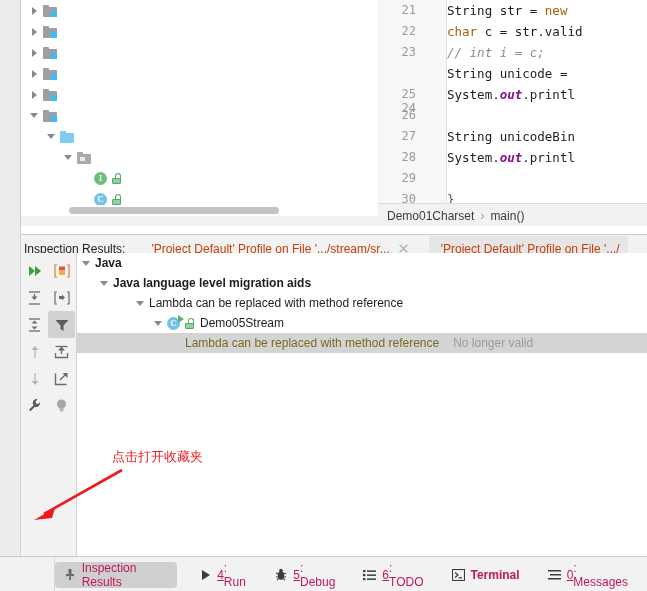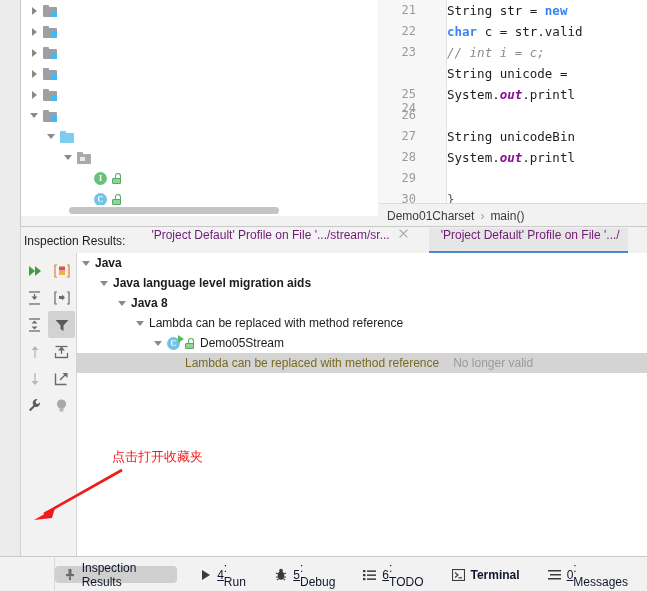--- a/index.html
+++ b/index.html
@@ -96,45 +96,45 @@
   .gutter{
     position:absolute;left:0;top:0;width:45px;height:205px;background:#f7f7f7;
   }
   .gnum{
     position:absolute;right:8px;height:21px;line-height:21px;
     color:#999a9b;font-size:12px;font-family:"DejaVu Sans Mono", monospace;
   }
   .fold-strip{position:absolute;left:45px;top:0;width:22px;height:205px;background:#f7f7f7;border-right:1px solid #e2e2e2;}
   .code{position:absolute;left:68px;top:0;right:0;height:205px;}
   .cl{height:21px;line-height:21px;white-space:pre;color:#1d1d1d;}
-  .kw{color:#3b82f6;font-weight:bold;}
+  .kw{color:#a16207;font-weight:normal;}
   .cmt{color:#8c8c8c;font-style:italic;}
   .fld{color:#871094;font-weight:bold;font-style:italic;}
   .brace{color:#555;}
 
   .breadcrumb{
     position:absolute;left:379px;top:203px;width:268px;height:23px;
     background:#f2f2f2;border-top:1px solid #dcdcdc;
     display:flex;align-items:center;
     font-family:"Liberation Sans", sans-serif;font-size:12px;color:#3b3b3b;
   }
   .breadcrumb .bc{margin-left:8px;}
   .breadcrumb .sep{margin:0 6px;color:#9b9b9b;}
 
   
   .insp{position:absolute;left:0;top:226px;width:647px;height:330px;background:#ffffff;}
   .insp-tabs{
-    position:absolute;left:0;top:0;width:647px;height:27px;
+    position:absolute;left:0;top:8px;width:647px;height:27px;
     background:#f2f2f2;border-top:1px solid #c9c9c9;border-bottom:1px solid #a21caf;
     display:flex;align-items:center;
   }
   .insp-title{margin-left:24px;font-size:12px;color:#1d1d1d;}
   .tab{
-    position:relative;height:26px;display:flex;align-items:flex-start;
-    padding:0 8px 0 12px;font-size:12px;color:#701a75;
+    position:relative;height:26px;display:flex;align-items:center;
+    padding:0 8px 0 12px;font-size:12px;color:#c2410c;
   }
   .tab.inactive{background:#f2f2f2;}
   .tab.active{background:#e6e6e6;}
   .tab .closex{
     margin-left:8px;width:11px;height:11px;position:relative;opacity:.55;
   }
   .tab .closex:before,.tab .closex:after{
     content:"";position:absolute;left:0;top:5px;width:11px;height:1px;background:#5b5b5b;
   }
   .tab .closex:before{transform:rotate(45deg);}
@@ -185,22 +185,22 @@
   .anno-arrow{position:absolute;left:22px;top:462px;width:110px;height:70px;pointer-events:none;}
 
   
   .statusbar{
     position:absolute;left:0;top:556px;width:647px;height:35px;
     background:#f2f2f2;border-top:1px solid #c9c9c9;
     display:flex;align-items:center;
   }
   .sb-left{width:57px;height:35px;border-right:1px solid #d8d8d8;}
   .sbtn{
-    display:flex;align-items:center;height:17px;padding:0 9px;margin-right:4px;
-    font-size:12px;color:#0f172a;border-radius:4px;
+    display:flex;align-items:center;height:26px;padding:0 9px;margin-right:4px;
+    font-size:12px;color:#be185d;border-radius:4px;
   }
   .sbtn.sel{background:#cfcfcf;}
   .sbtn .sico{margin-right:6px;display:inline-flex;}
   .u{text-decoration:underline;}
 
   svg{display:block;}
 </style>
 </head>
 <body>
 
@@ -488,24 +488,20 @@
       </div>
 
       <div class="results" id="results">
           <div class="rrow" style="padding-left: 4px;">
             <span class="arrow expanded"></span>
             <span class="rlabel b">Java</span>
           </div>
           <div class="rrow" style="padding-left: 22px;">
             <span class="arrow expanded"></span>
             <span class="rlabel b">Java language level migration aids</span>
-          </div>
-          <div class="rrow" style="padding-left: 40px;">
-            <span class="arrow expanded"></span>
-            <span class="rlabel b">Java 8</span>
           </div>
           <div class="rrow" style="padding-left: 58px;">
             <span class="arrow expanded"></span>
             <span class="rlabel">Lambda can be replaced with method reference</span>
           </div>
           <div class="rrow" style="padding-left: 76px;">
             <span class="arrow expanded"></span>
             <span class="ico ico-round ico-runclass">C<i class="play"></i></span>
             <span class="ico-lock">
               <i class="shackle"></i>

